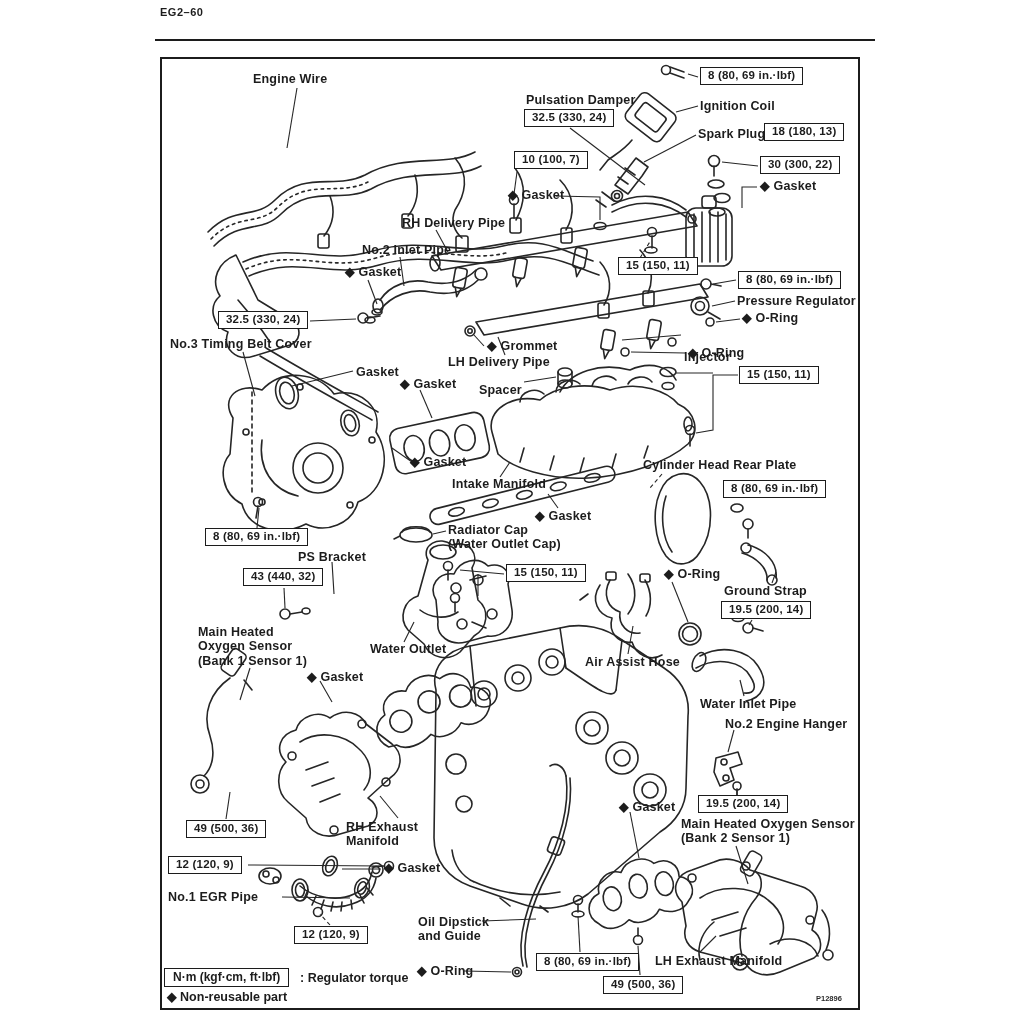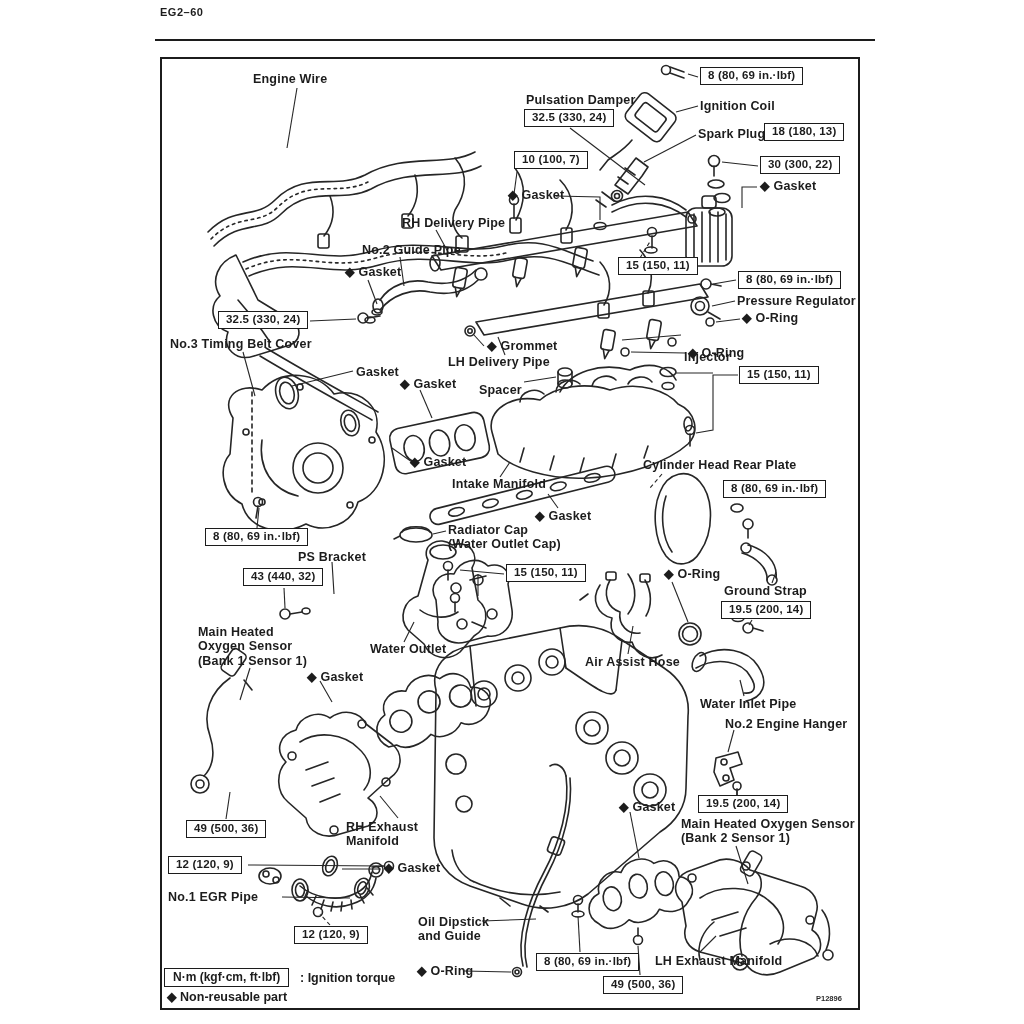--- a/index.html
+++ b/index.html
@@ -476,21 +476,21 @@
       <div class="lbl torque-box" style="left: 524px; top: 109px;">32.5 (330, 24)</div>
       <div class="lbl torque-box" style="left: 700px; top: 67px;">8 (80, 69 in.·lbf)</div>
       <div class="lbl plain" style="left: 700px; top: 99px;">Ignition Coil</div>
       <div class="lbl plain" style="left: 698px; top: 127px;">Spark Plug</div>
       <div class="lbl torque-box" style="left: 764px; top: 123px;">18 (180, 13)</div>
       <div class="lbl torque-box" style="left: 482px; top: 151px; margin-left: 32px;">10 (100, 7)</div>
       <div class="lbl torque-box" style="left: 760px; top: 156px;">30 (300, 22)</div>
       <div class="lbl plain" style="left: 760px; top: 179px;">◆ Gasket</div>
       <div class="lbl plain" style="left: 508px; top: 188px;">◆ Gasket</div>
       <div class="lbl plain" style="left: 402px; top: 216px;">RH Delivery Pipe</div>
-      <div class="lbl plain" style="left: 362px; top: 243px;">No.2 Guide Pipe</div>
+      <div class="lbl plain" style="left: 362px; top: 243px;">No.2 Inlet Pipe</div>
       <div class="lbl plain" style="left: 345px; top: 265px;">◆ Gasket</div>
       <div class="lbl torque-box" style="left: 618px; top: 257px;">15 (150, 11)</div>
       <div class="lbl torque-box" style="left: 738px; top: 271px;">8 (80, 69 in.·lbf)</div>
       <div class="lbl plain" style="left: 737px; top: 294px;">Pressure Regulator</div>
       <div class="lbl plain" style="left: 742px; top: 311px;">◆ O-Ring</div>
       <div class="lbl plain" style="left: 684px; top: 328px; margin-top: 22px;">Injector</div>
       <div class="lbl plain" style="left: 688px; top: 346px;">◆ O-Ring</div>
       <div class="lbl torque-box" style="left: 218px; top: 311px;">32.5 (330, 24)</div>
       <div class="lbl plain" style="left: 170px; top: 337px;">No.3 Timing Belt Cover</div>
       <div class="lbl plain" style="left: 487px; top: 339px;">◆ Grommet</div>
@@ -534,17 +534,17 @@
       <div class="lbl torque-box" style="left: 294px; top: 926px;">12 (120, 9)</div>
       <div class="lbl plain" style="left: 418px; top: 915px;">Oil Dipstick
 and Guide</div>
       <div class="lbl plain" style="left: 417px; top: 964px;">◆ O-Ring</div>
       <div class="lbl torque-box" style="left: 536px; top: 953px;">8 (80, 69 in.·lbf)</div>
       <div class="lbl torque-box" style="left: 603px; top: 976px;">49 (500, 36)</div>
       <div class="lbl plain" style="left: 655px; top: 954px;">LH Exhaust Manifold</div>
     </div>
 
   <div class="legend-box">N·m (kgf·cm, ft·lbf)</div>
-  <div class="legend-caption">: Ignition torque</div>
+  <div class="legend-caption">: Regulator torque</div>
   <div class="legend-nonreusable">◆ Non-reusable part</div>
   <div class="figure-code">P12896</div>
 
 </div>
 
 </body></html>

